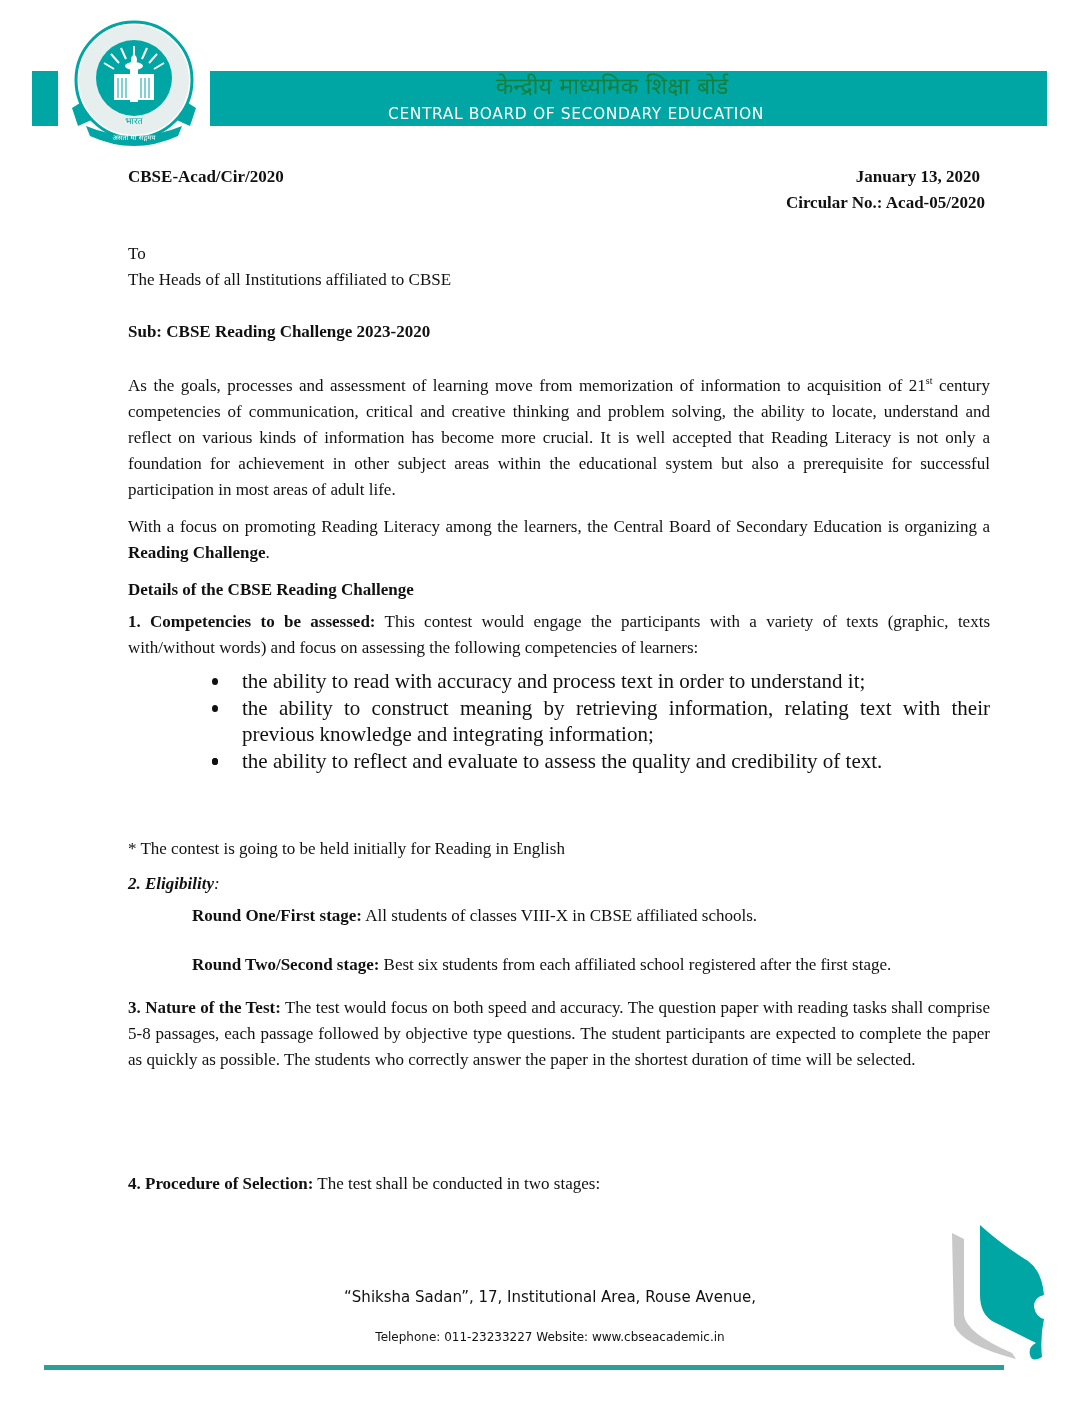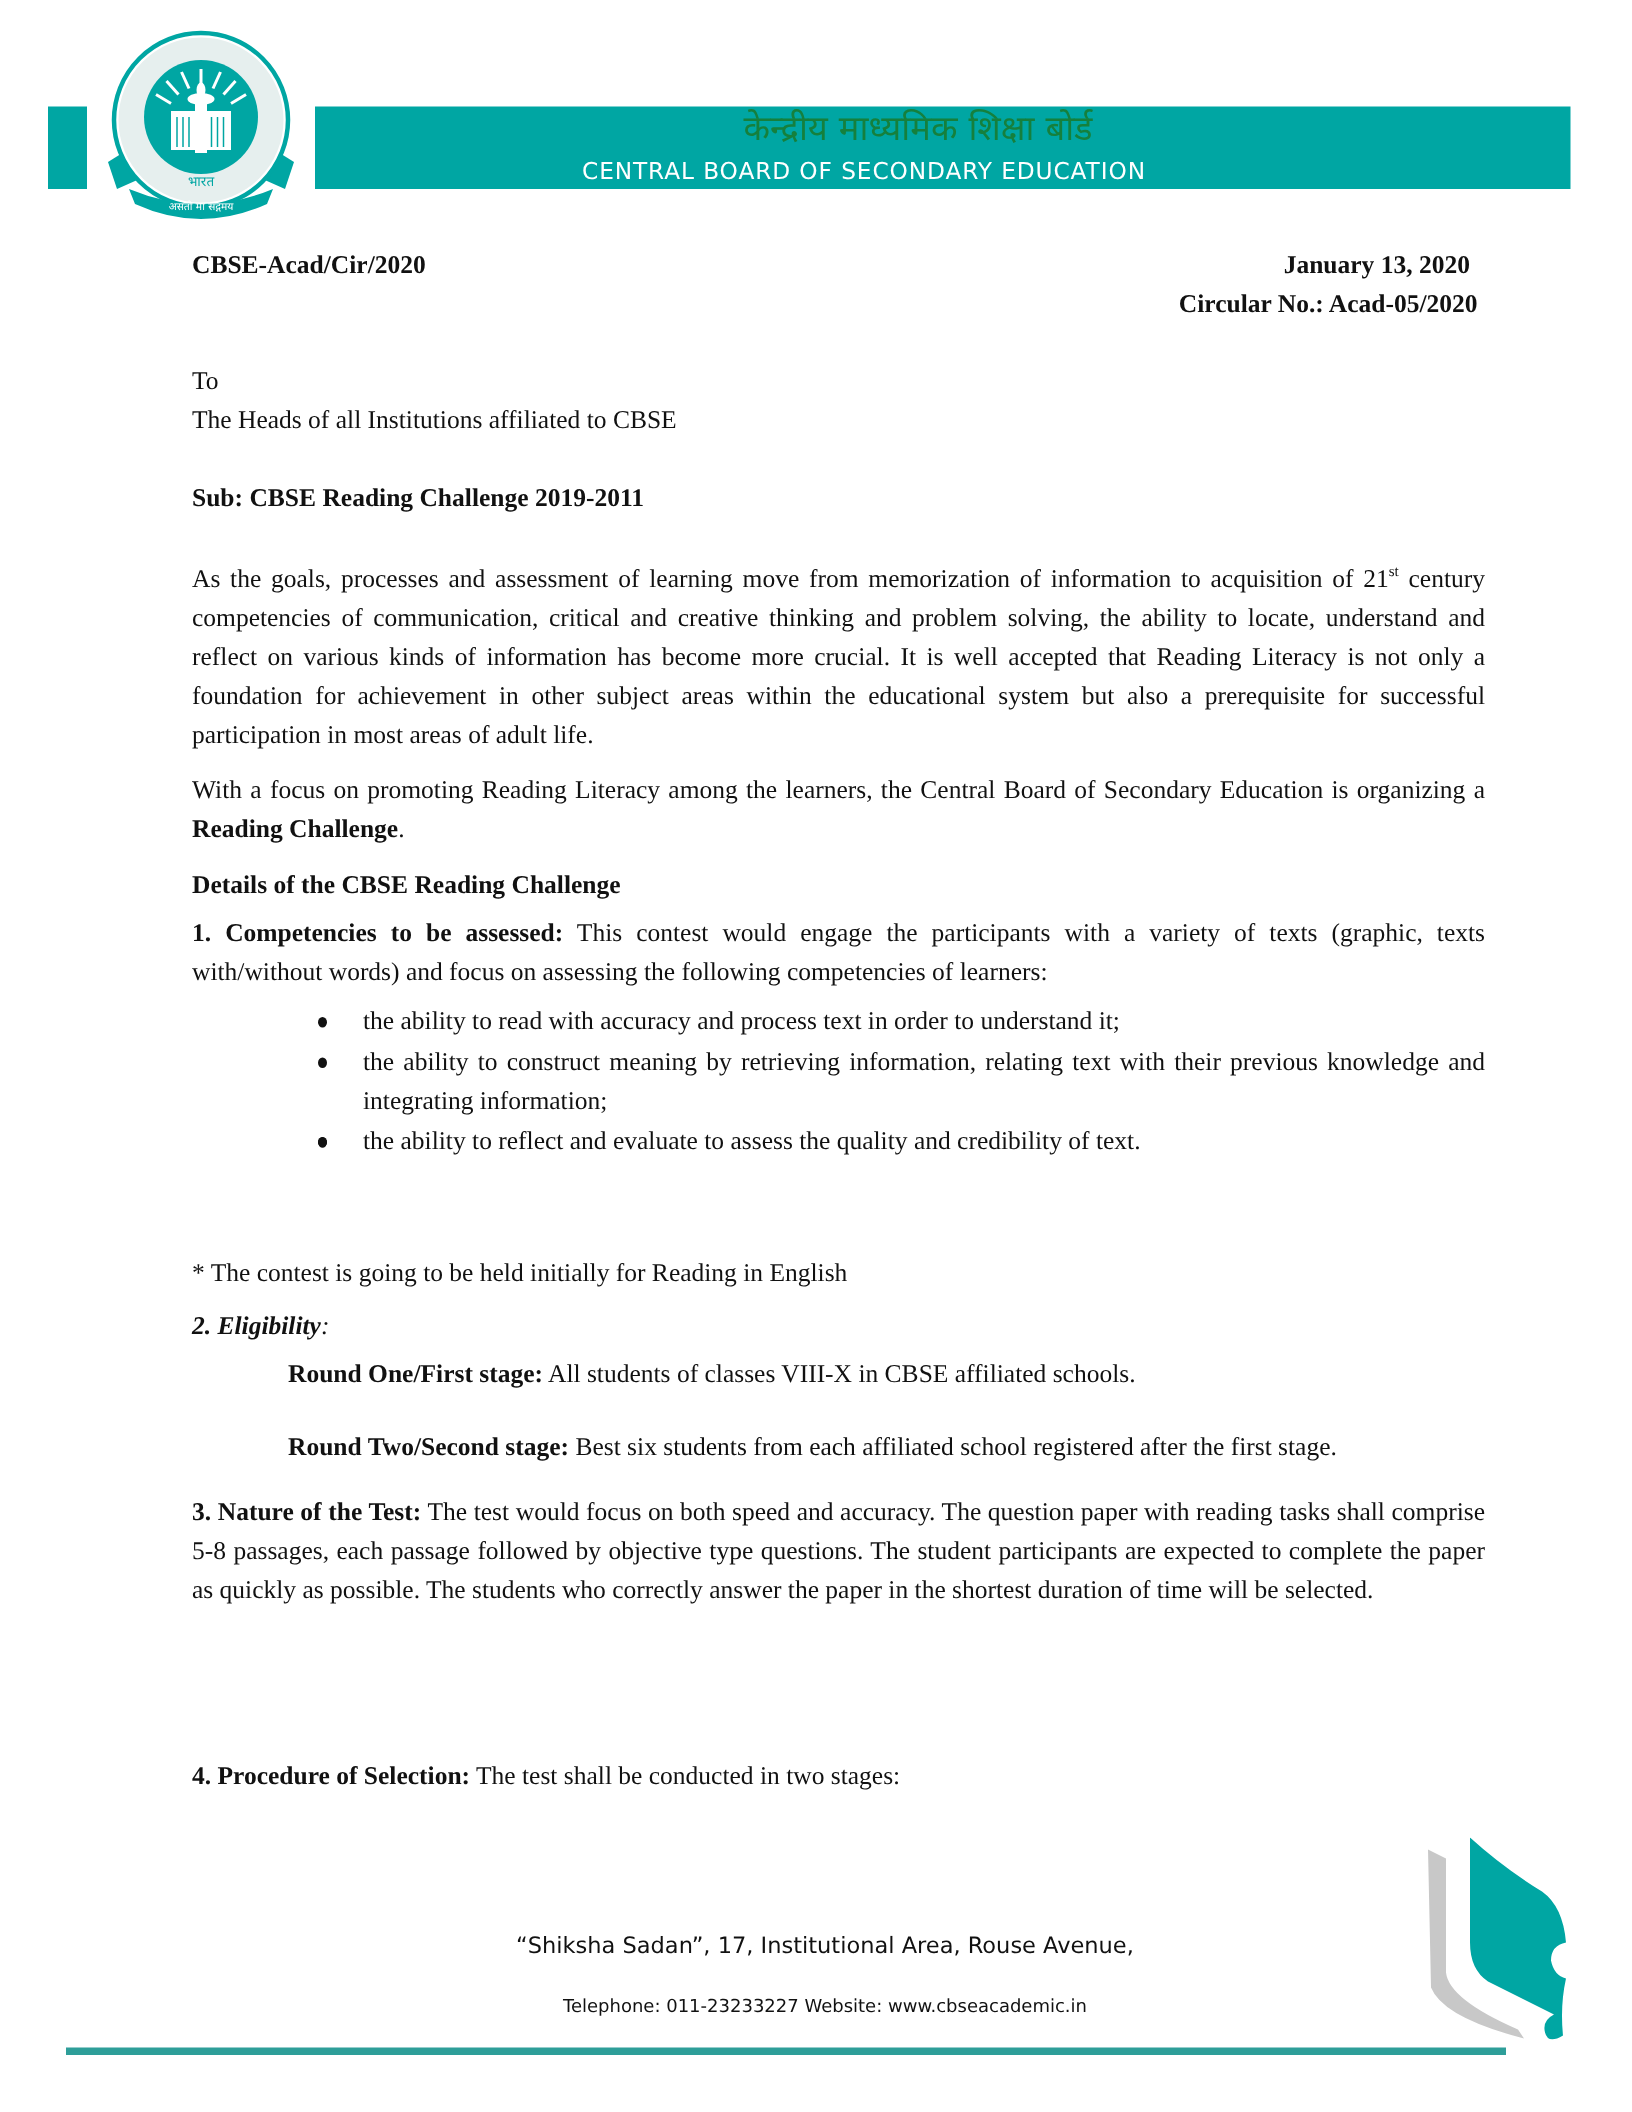--- a/index.html
+++ b/index.html
@@ -11,21 +11,21 @@
   .hdr-hindi { left: 382px; top: 72px; width: 460px; text-align: center; color: #15803d; font-family: "DejaVu Sans", sans-serif; font-size: 23px; line-height: 28px; }
   .hdr-english { left: 388px; top: 104px; color: #fff; font-family: "DejaVu Sans", sans-serif; font-weight: normal; font-size: 15.5px; letter-spacing: 0.6px; line-height: 20px; }
   .logo { left: 66px; top: 18px; width: 136px; height: 134px; }
 
   
   .t { position: absolute; font-size: 17px; line-height: 20px; white-space: nowrap; }
   .b { font-weight: bold; }
   .para { position: absolute; left: 128px; width: 862px; font-size: 17px; line-height: 26px; text-align: justify; }
   sup { font-size: 10px; line-height: 0; vertical-align: 7px; }
   .bullets { position: absolute; left: 128px; top: 668px; width: 862px; }
-  .bullet { position: relative; padding-left: 114px; font-size: 17px; line-height: 26px; margin-bottom: 1px; text-align: justify; }
+  .bullet { position: relative; padding-left: 114px; font-size: 21px; line-height: 26px; margin-bottom: 1px; text-align: justify; }
   .bullet .dot { position: absolute; left: 84px; top: 10px; width: 6px; height: 7px; background: #111; border-radius: 50%; }
   .indent { position: absolute; left: 192px; width: 798px; font-size: 17px; line-height: 26px; text-align: justify; }
 
   
   .footer-addr { left: 300px; top: 1287px; width: 500px; text-align: center; font-family: "DejaVu Sans", sans-serif; font-size: 15px; line-height: 21px; color: #111; }
   .footer-contact { left: 300px; top: 1329px; width: 500px; text-align: center; font-family: "DejaVu Sans", sans-serif; font-size: 12px; line-height: 16px; color: #111; }
   .footer-line { left: 44px; top: 1365px; width: 960px; height: 5px; background: #2e9e99; }
   .footer-mark { left: 942px; top: 1225px; width: 110px; height: 148px; }
 </style>
 </head>
@@ -78,21 +78,21 @@
   </svg>
 </div>
 
 <div class="t b" style="left:128px; top:167px;">CBSE-Acad/Cir/2020</div>
 <div class="t b" style="right:108px; top:167px;">January 13, 2020</div>
 <div class="t b" style="right:103px; top:193px;">Circular No.: Acad-05/2020</div>
 
 <div class="t" style="left:128px; top:244px;">To</div>
 <div class="t" style="left:128px; top:270px;">The Heads of all Institutions affiliated to CBSE</div>
 
-<div class="t b" style="left:128px; top:322px;">Sub: CBSE Reading Challenge 2019-2011</div>
+<div class="t b" style="left:128px; top:322px;">Sub: CBSE Reading Challenge 2023-2020</div>
 
 <div class="para" style="top:373px;"><span>As the goals, processes and assessment of learning move from memorization of information to acquisition of 21</span><sup>st</sup><span> century competencies of communication, critical and creative thinking and problem solving, the ability to locate, understand and reflect on various kinds of information has become more crucial. It is well accepted that Reading Literacy is not only a foundation for achievement in other subject areas within the educational system but also a prerequisite for successful participation in most areas of adult life.</span></div>
 
 <div class="para" style="top:514px;"><span>With a focus on promoting Reading Literacy among the learners, the Central Board of Secondary Education is organizing a </span><b>Reading Challenge</b><span>.</span></div>
 
 <div class="t b" style="left:128px; top:580px;">Details of the CBSE Reading Challenge</div>
 
 <div class="para" style="top:609px;"><b>1. Competencies to be assessed:</b><span> This contest would engage the participants with a variety of texts (graphic, texts with/without words) and focus on assessing the following competencies of learners:</span></div>
 
 <div class="bullets">

